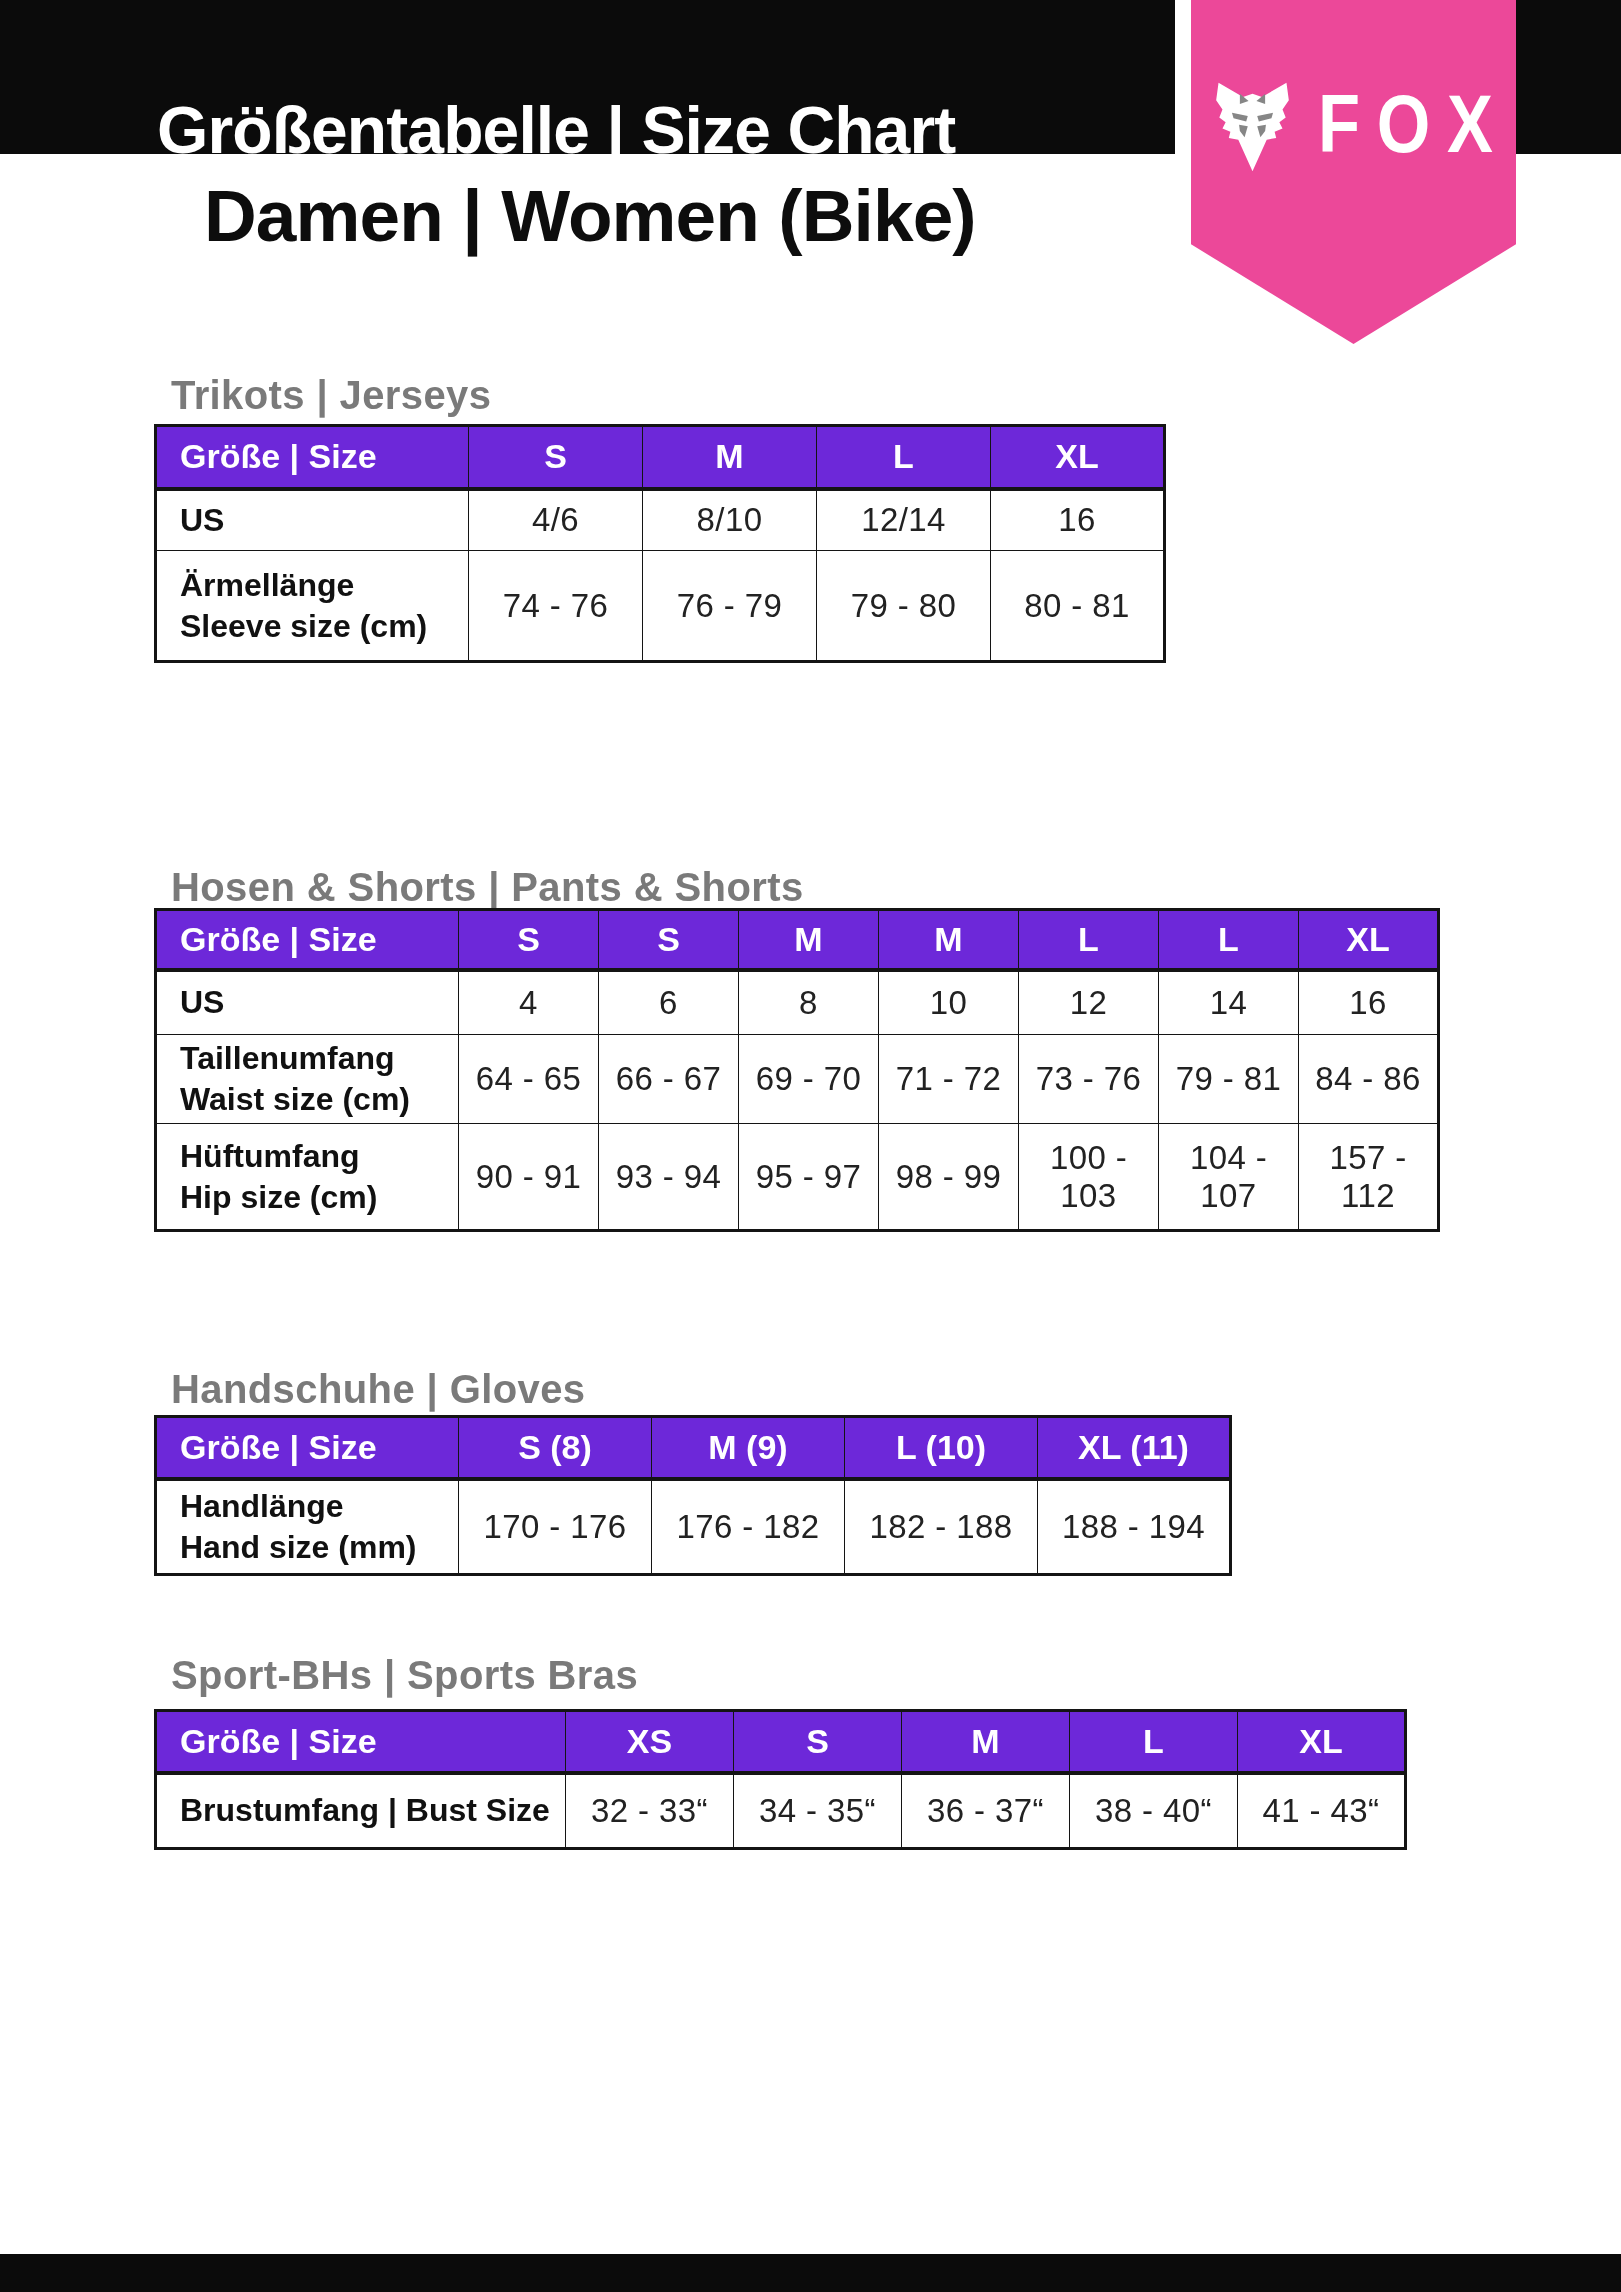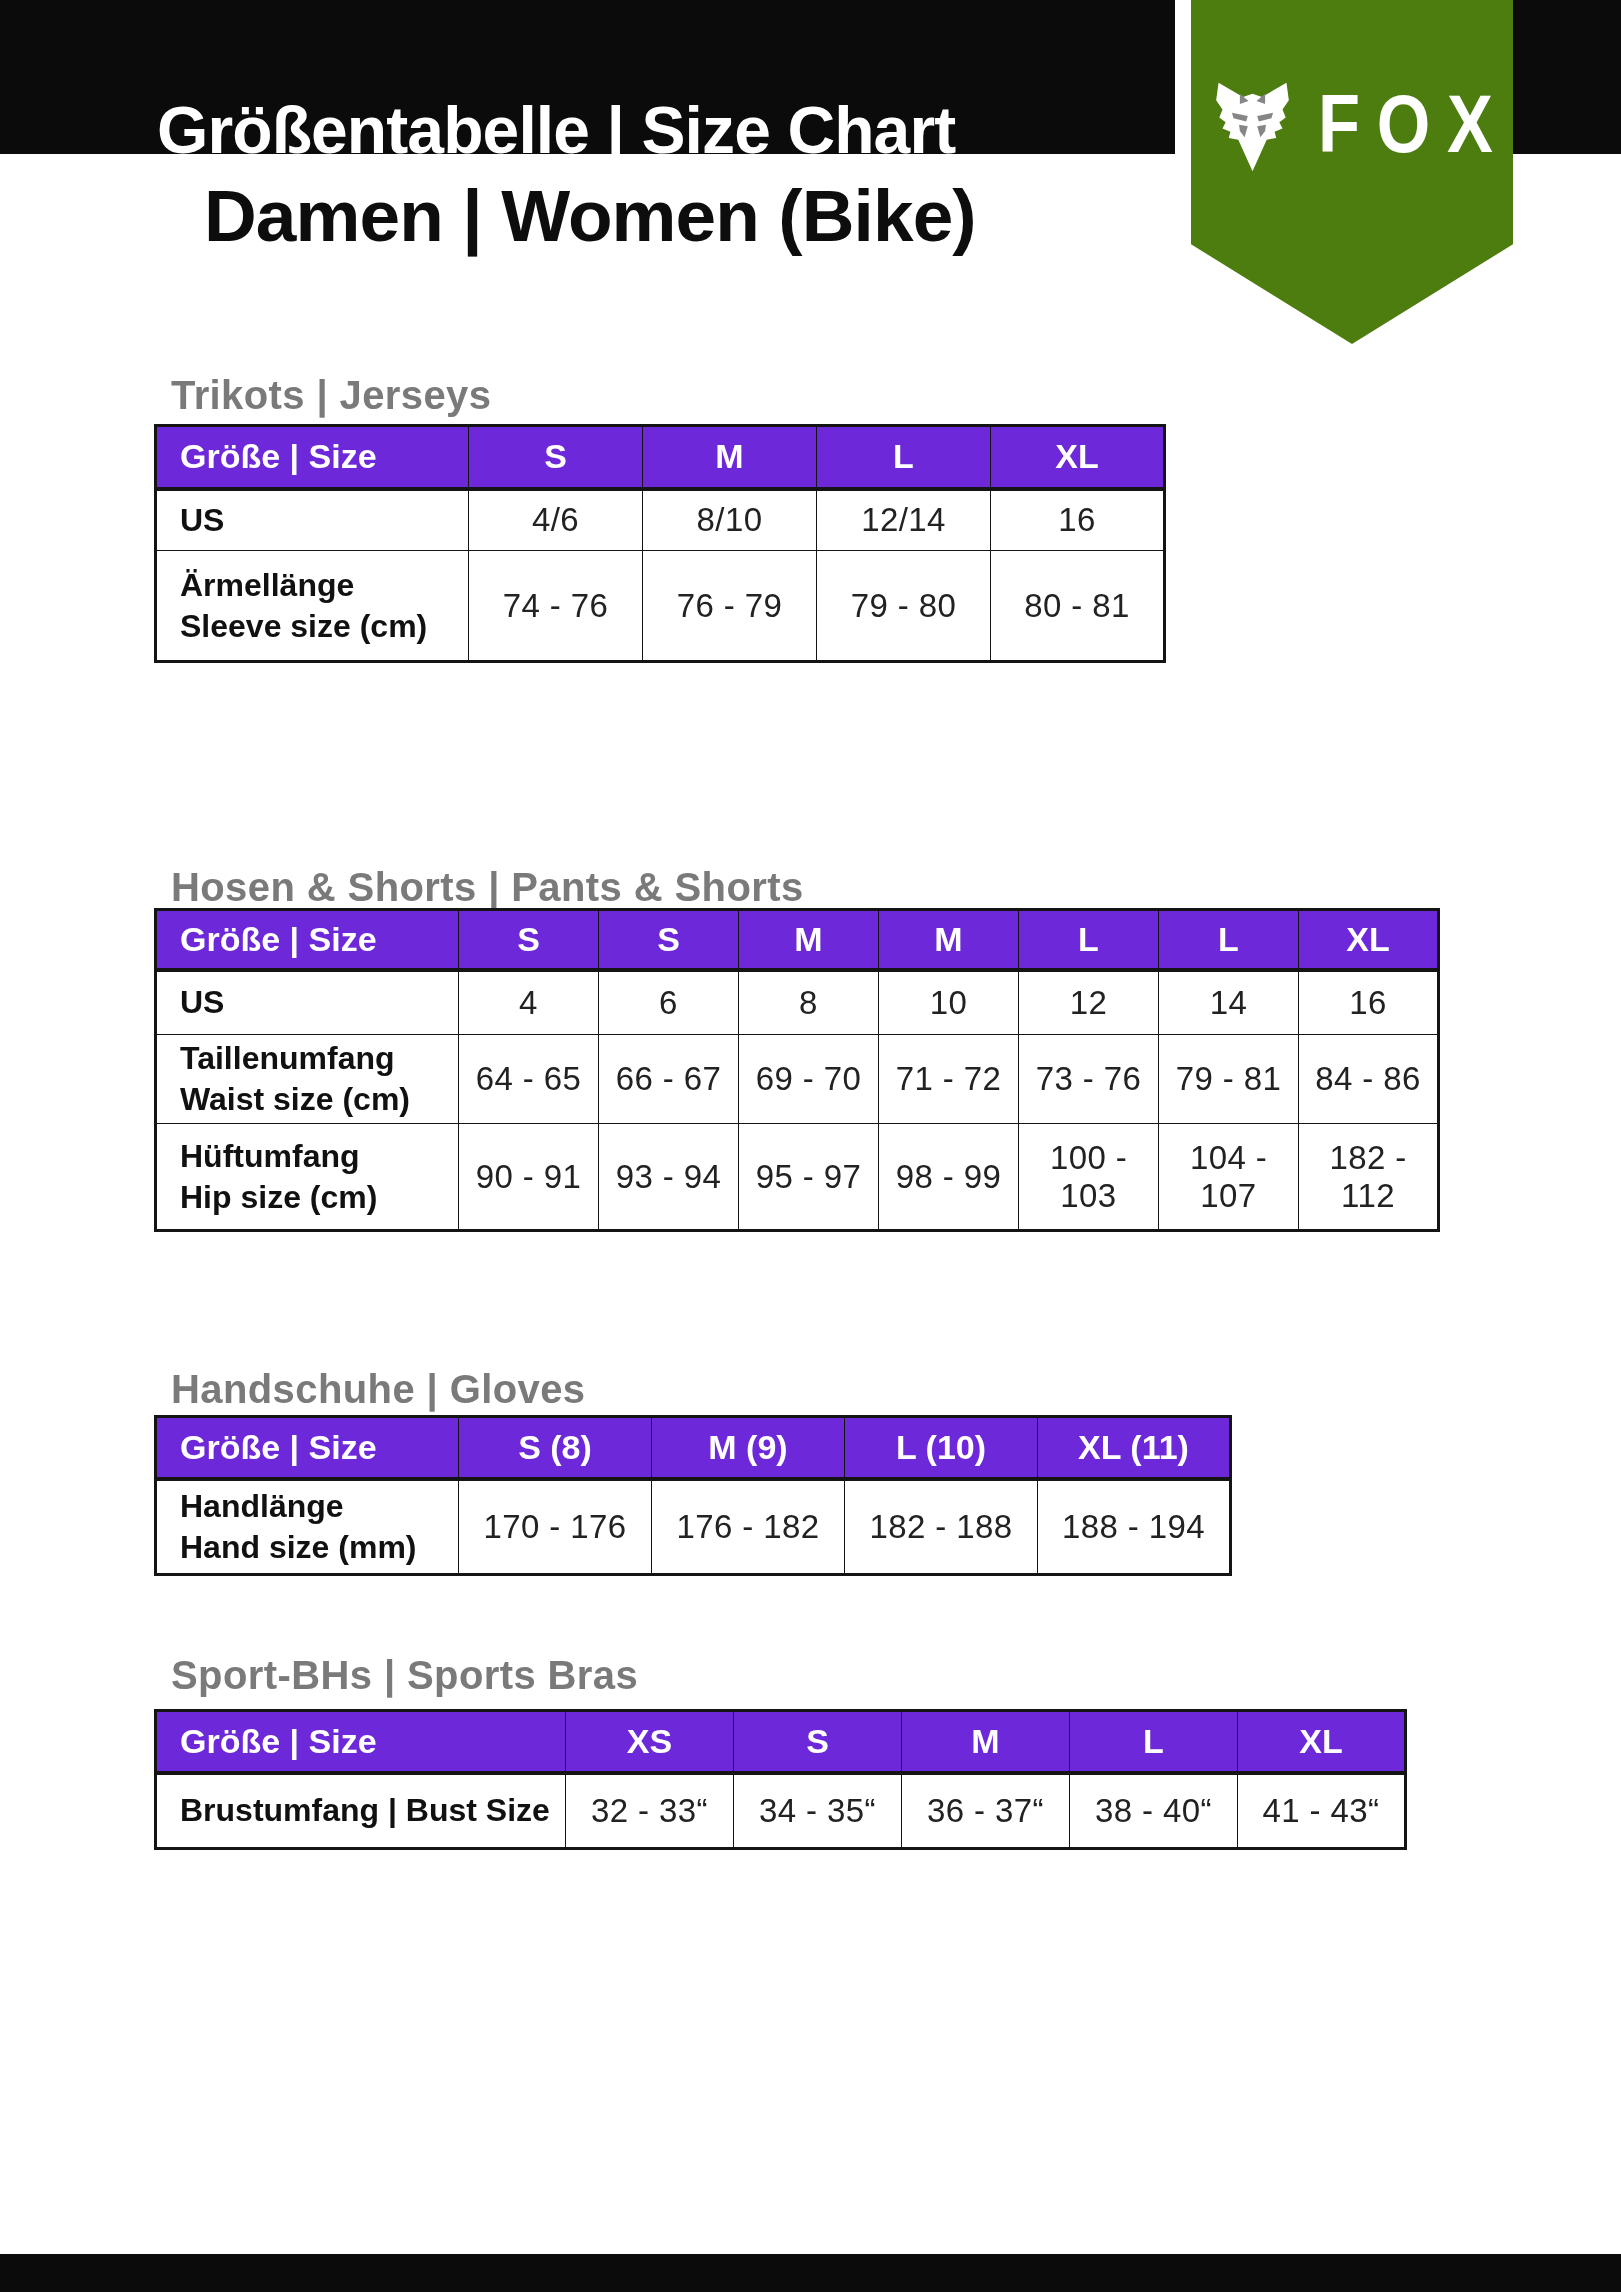--- a/index.html
+++ b/index.html
@@ -6,22 +6,23 @@
   .page{
     position:relative; width:1621px; height:2293px; background:#ffffff;
     font-family:"Liberation Sans", sans-serif; overflow:hidden; margin:0 auto;
   }
   
   .topbar{position:absolute;left:0;top:0;width:1621px;height:154px;background:#0b0b0b;}
   .title1{position:absolute;left:157px;top:97px;font-size:66px;font-weight:700;color:#ffffff;line-height:1;letter-spacing:-0.9px;white-space:nowrap;z-index:3;}
   .title2{position:absolute;left:204px;top:179px;font-size:73px;font-weight:700;color:#0d0d0d;line-height:1;letter-spacing:-0.9px;white-space:nowrap;z-index:3;}
   .banner-gap{position:absolute;left:1175px;top:0;width:16px;height:154px;background:#ffffff;z-index:4;}
   .banner{
-    position:absolute;left:1191px;top:0;width:322px;height:344px;background:#4d7c0f;z-index:5;
+    position:absolute;left:1191px;top:0;width:295px;height:344px;background:#ec4899;z-index:5;
     clip-path:polygon(0 0,100% 0,100% 71%,50% 100%,0 71%);
+    padding-left:30px;
   }
   .fox-head{position:absolute;left:21.5px;top:82px;width:79px;height:90px;}
   .fox-word{
     position:absolute;left:127px;top:84px;font-size:81px;font-weight:700;color:#ffffff;
     letter-spacing:19.7px;line-height:1;transform:scaleX(.85);transform-origin:left top;white-space:nowrap;
   }
   
   .sec-title{position:absolute;left:171px;font-size:40px;font-weight:700;color:#7a7a7a;line-height:1.1;letter-spacing:0.4px;white-space:nowrap;}
   
   table.tbl{position:absolute;border-collapse:collapse;table-layout:fixed;background:#ffffff;border:3.6px solid #141414;}
@@ -154,21 +155,21 @@
         <td class="lab">
             <span>Hüftumfang</span>
             <span>Hip size (cm)</span>
           </td>
         <td>90 - 91</td>
         <td>93 - 94</td>
         <td>95 - 97</td>
         <td>98 - 99</td>
         <td>100 - 103</td>
         <td>104 - 107</td>
-        <td>182 - 112</td>
+        <td>157 - 112</td>
       </tr>
     </tbody>
   </table>
 
   <div class="sec-title" style="top:1367px;">Handschuhe | Gloves</div>
   <table class="tbl" style="left:154px;top:1415px;width:1073px;">
     <colgroup>
         <col style="width:303px">
         <col style="width:193px">
         <col style="width:193px">

